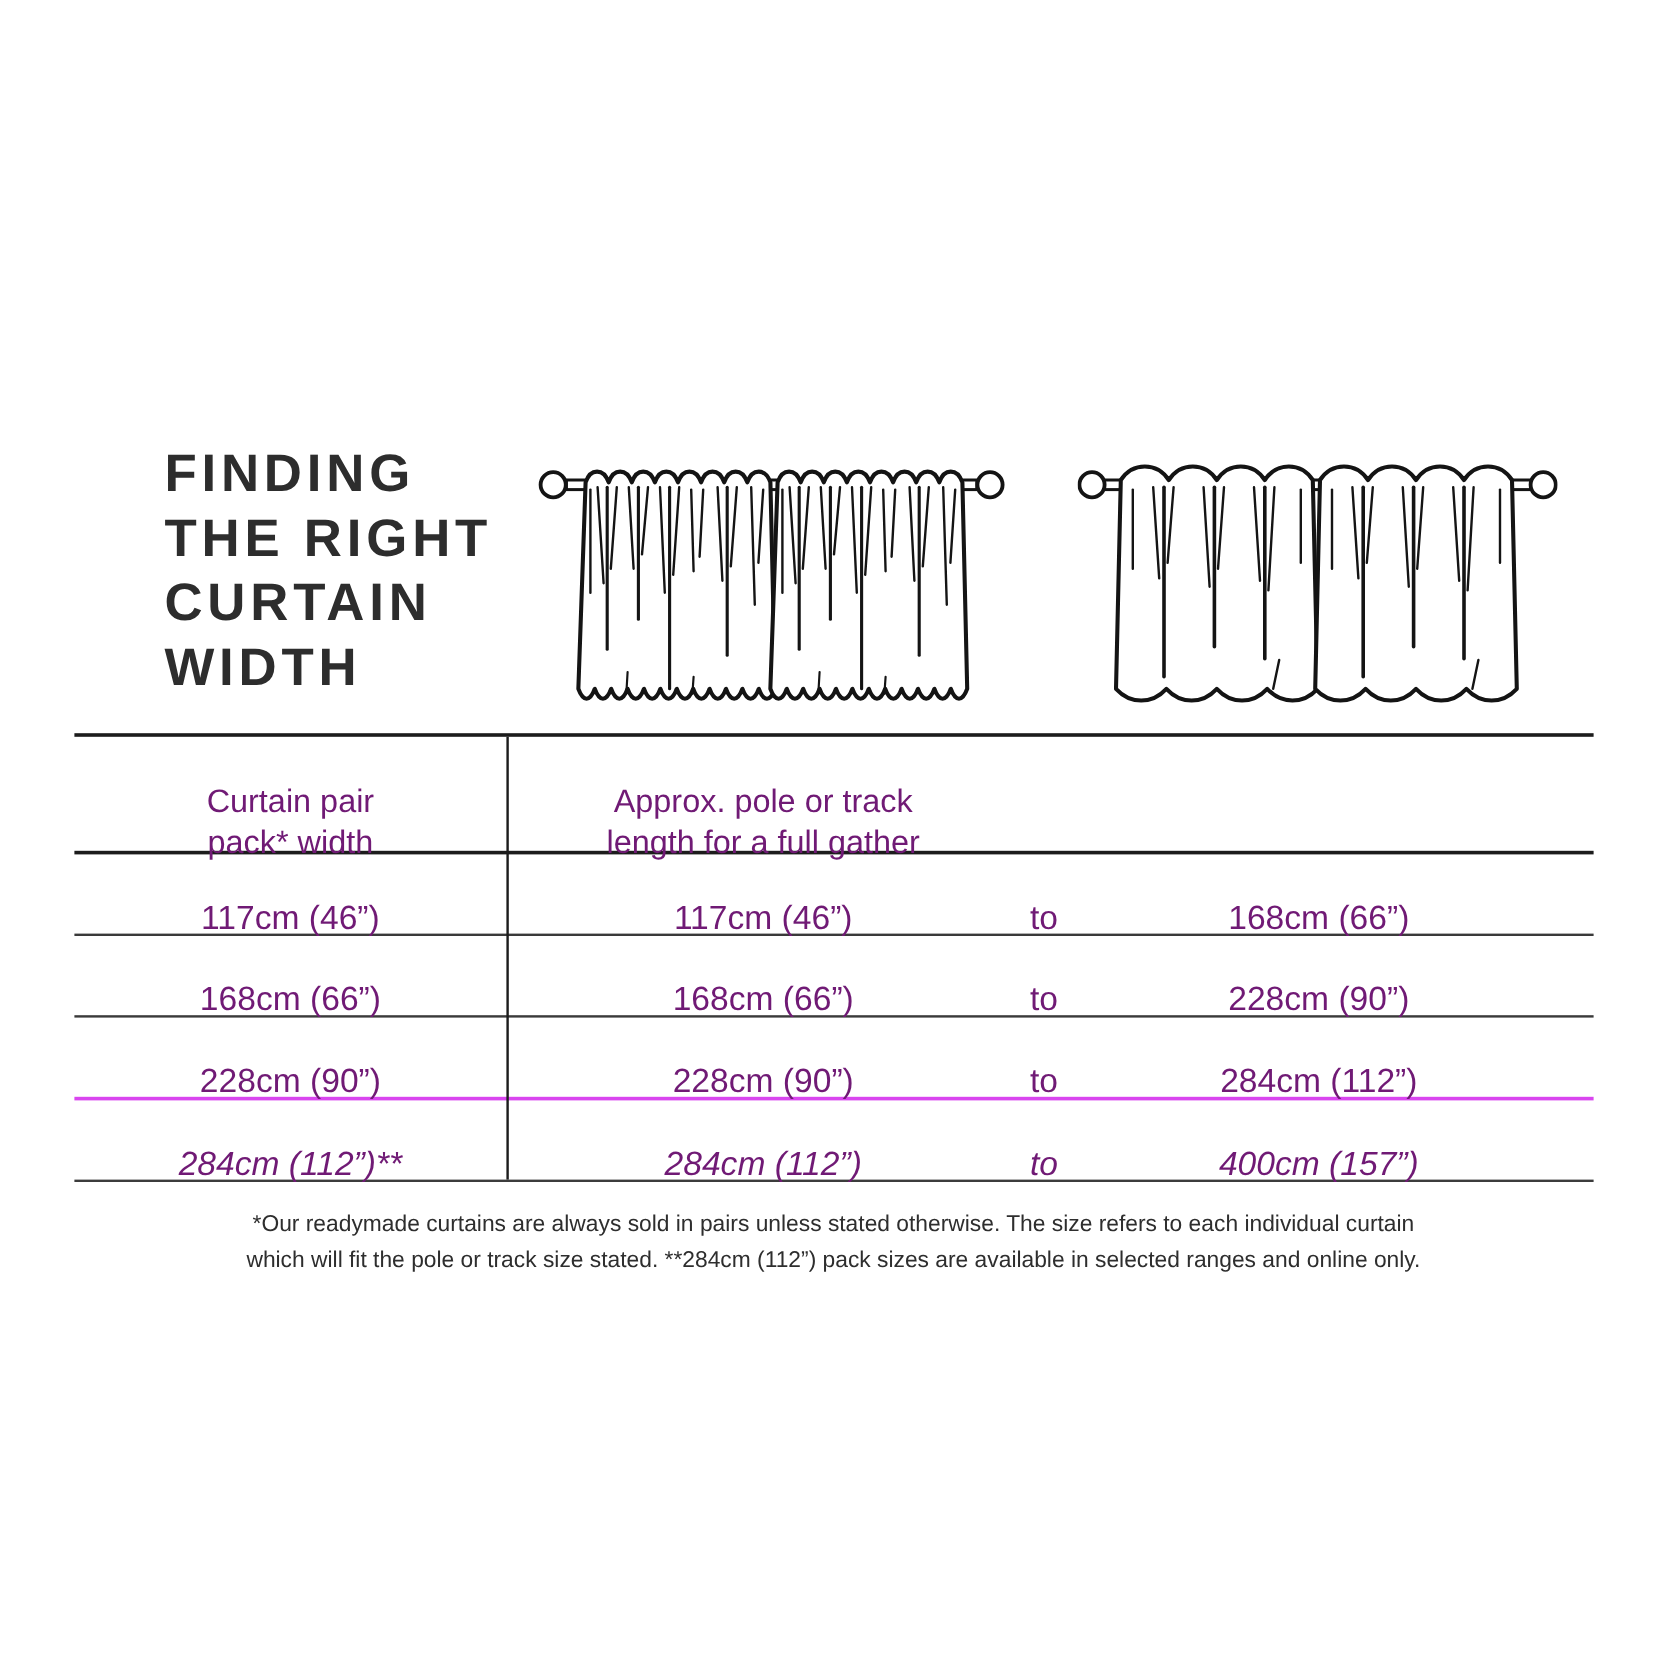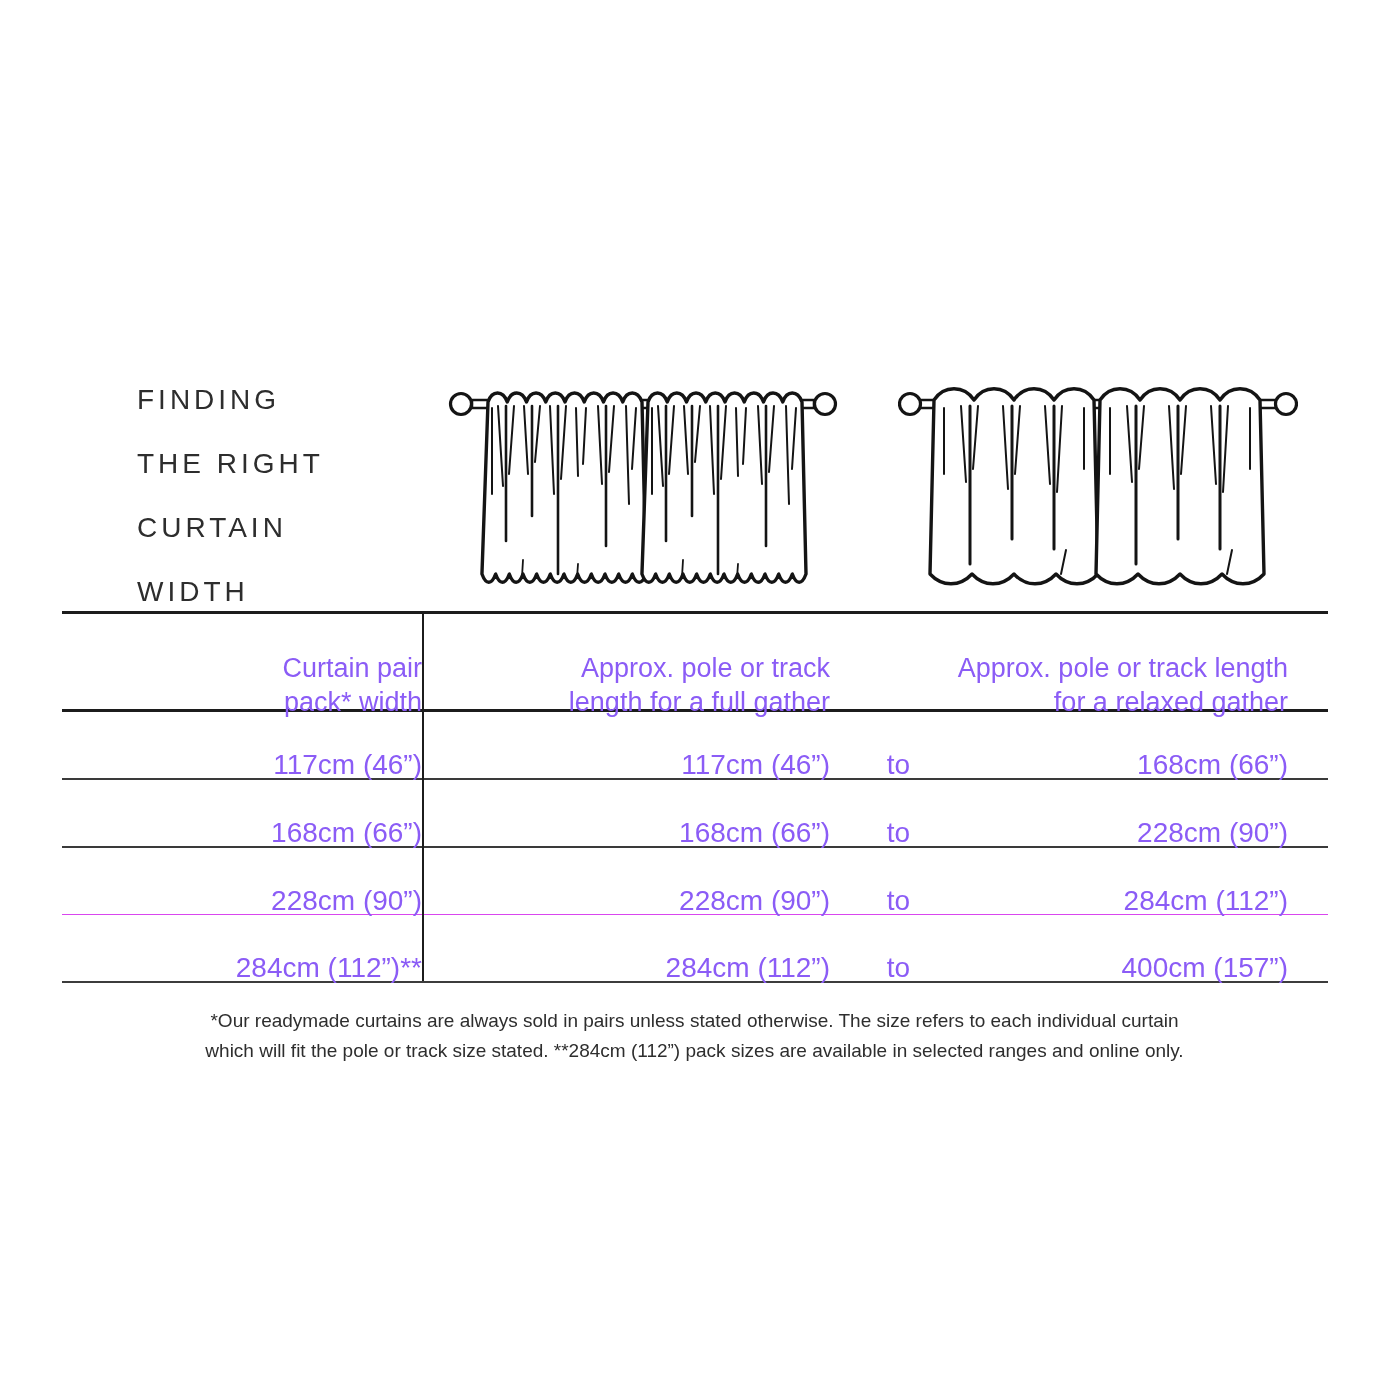--- a/index.html
+++ b/index.html
@@ -14,24 +14,24 @@
     font-family: "Liberation Sans", sans-serif;
     color: #2b2b2b;
     overflow: hidden;
   }
 
   
   .title {
     position: absolute;
     left: 137px;
     top: 368px;
-    font-size: 28px;
-    font-weight: 400;
+    font-size: 44px;
+    font-weight: 700;
     letter-spacing: 4px;
-    line-height: 64px;
+    line-height: 54px;
     color: #2d2d2d;
     white-space: pre-line;
   }
 
   
   .illus-left  { position: absolute; left: 448px; top: 374px; }
   .illus-right { position: absolute; left: 898px; top: 374px; }
   .illus svg { display: block; }
 
   
@@ -49,22 +49,22 @@
     align-items: center;
   }
   .header-row {
     height: 95px;
     border-bottom: 3px solid #1c1c1c;
     font-size: 27px;
     line-height: 34px;
   }
   .data-row { height: 66px; font-size: 28px; }
   .sep       { border-top: 2px solid #3a3a3a; }
-  .sep-heavy { border-top: 1px solid #d946ef; }
-  .cell { text-align: right; color: #8b5cf6; margin-top: 37px; }
+  .sep-heavy { border-top: 3px solid #d946ef; font-style: italic; }
+  .cell { text-align: center; color: #701a75; margin-top: 37px; }
   .c2 { padding-left: 20px; }
   .c3 { padding-right: 40px; }
   .pre { white-space: pre-line; }
   .v-divider {
     position: absolute;
     left: 360px;
     top: 0;
     bottom: 0;
     width: 2px;
     background: #1c1c1c;
@@ -176,22 +176,20 @@
 
 <div class="size-table">
   <div class="v-divider"></div>
 
   <div class="t-row header-row">
     <div class="cell pre">Curtain pair
 pack* width</div>
     <div class="cell pre c2">Approx. pole or track
 length for a full gather</div>
     <div class="cell"></div>
-    <div class="cell pre c3">Approx. pole or track length
-for a relaxed gather</div>
   </div>
 
   <div class="t-row data-row">
     <div class="cell">117cm (46”)</div>
     <div class="cell c2">117cm (46”)</div>
     <div class="cell">to</div>
     <div class="cell c3">168cm (66”)</div>
   </div>
 
   <div class="t-row data-row sep">

